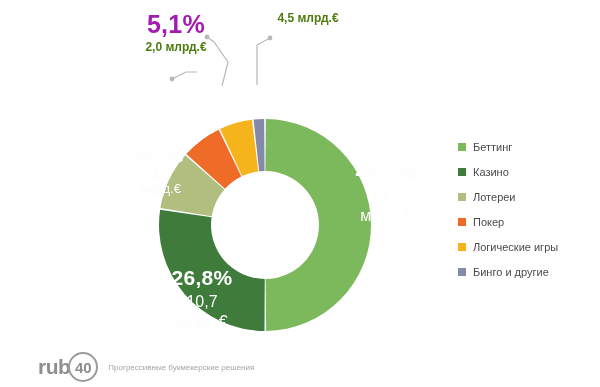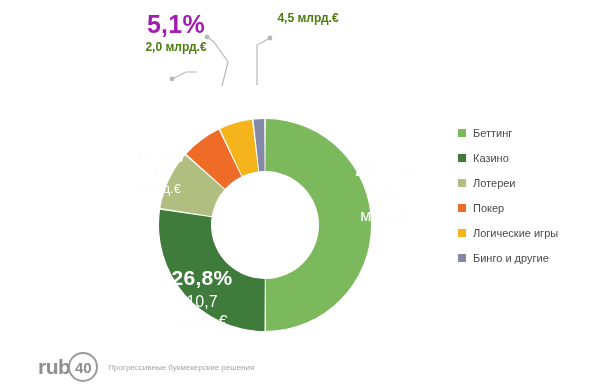--- a/index.html
+++ b/index.html
@@ -79,21 +79,21 @@
     margin-top: 2px;
   }
   #cal-poker  { left: 56px;  top: 56px;  width: 112px; }
   #cal-logic  { left: 120px; top: 10px;  width: 112px; }
   #cal-bingo  { left: 252px; top: 10px;  width: 112px; }
 
   
   #legend {
     position: absolute;
     left: 458px;
-    top: 120px;
+    top: 134px;
     width: 136px;
   }
   .legend-item {
     display: flex;
     align-items: center;
     height: 25px;
   }
   .legend-swatch {
     width: 8px;
     height: 8px;

